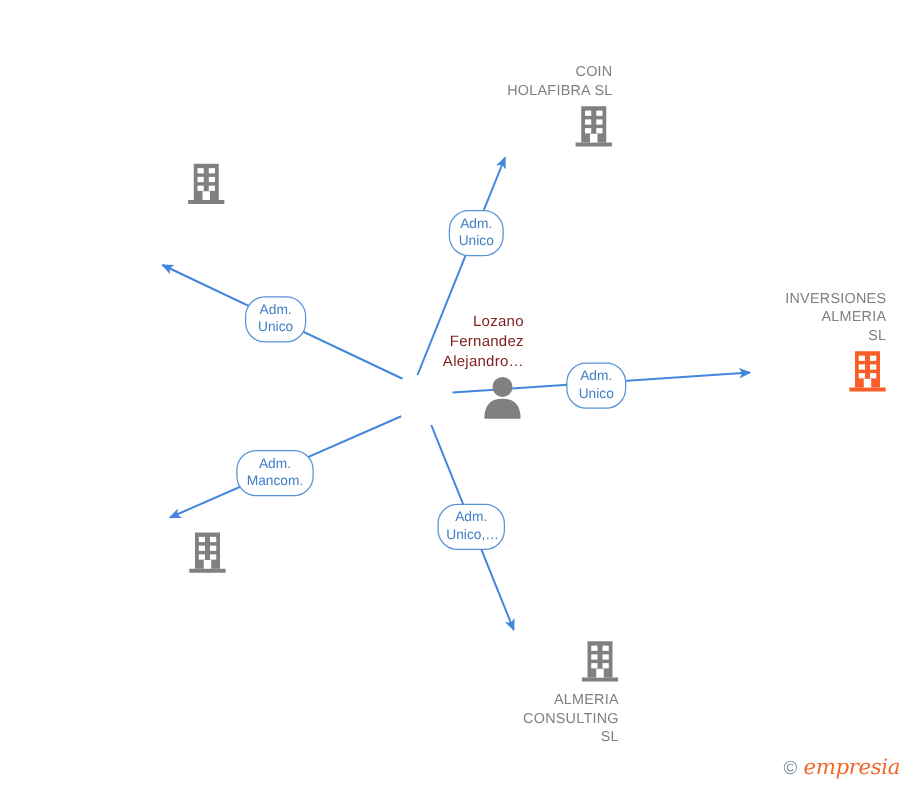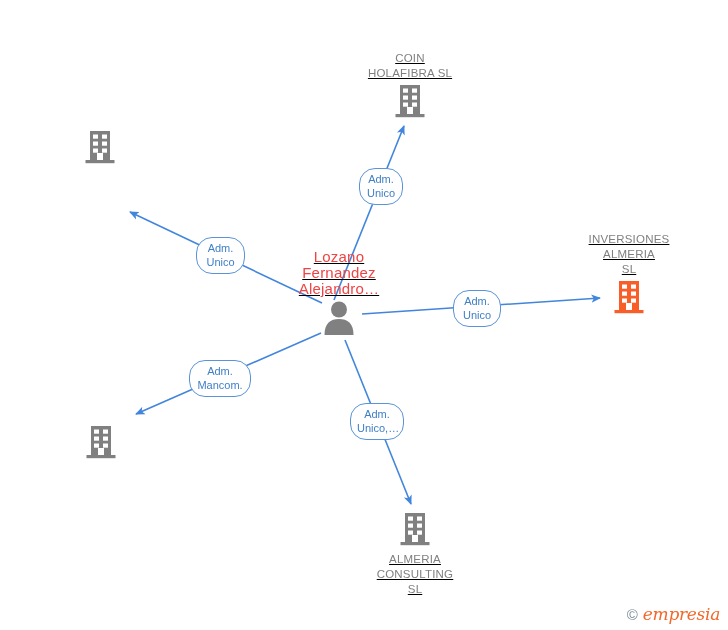--- a/index.html
+++ b/index.html
@@ -24,34 +24,33 @@
     top: 0;
     width: 728px;
     height: 630px;
   }
 
   
   .node {
     position: absolute;
     width: 160px;
     margin-left: -80px;
-    text-align: center;
+    text-align: right;
     user-select: none;
-    text-decoration: underline;
   }
   .node .label {
     font-size: 11.5px;
     line-height: 15px;
     color: #808080;
     letter-spacing: 0.2px;
     white-space: pre-line;
   }
   .node.person .label {
-    color: #ef4444;
-    font-size: 15px;
+    color: #7f1d1d;
+    font-size: 12px;
     line-height: 16px;
   }
   .node .glyph {
     display: block;
     margin: 0 auto;
   }
   .node.label-above .glyph { margin-top: 3px; }
   .node.label-below .label { margin-top: 2px; }
 
   

